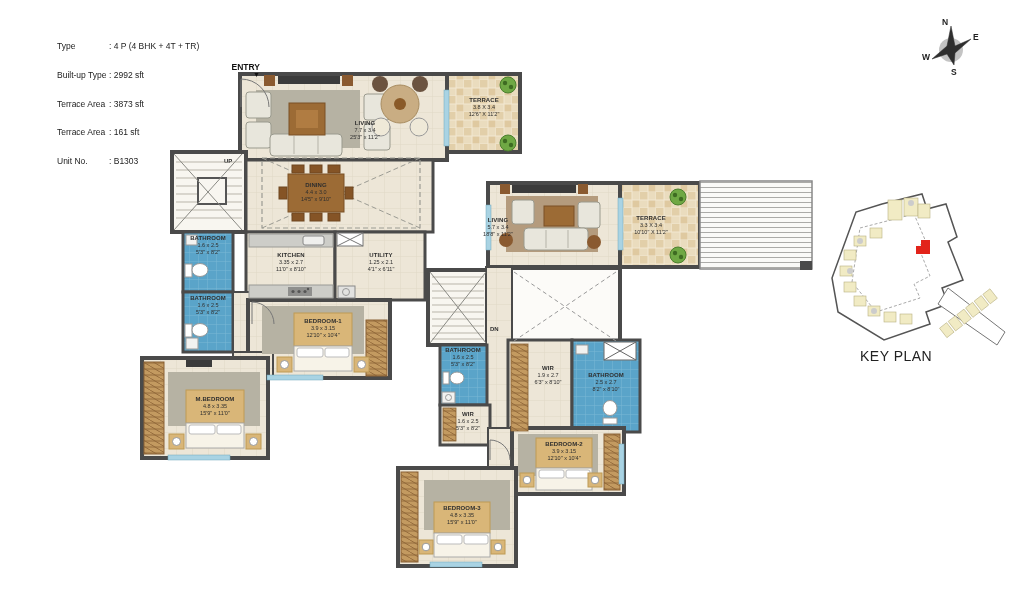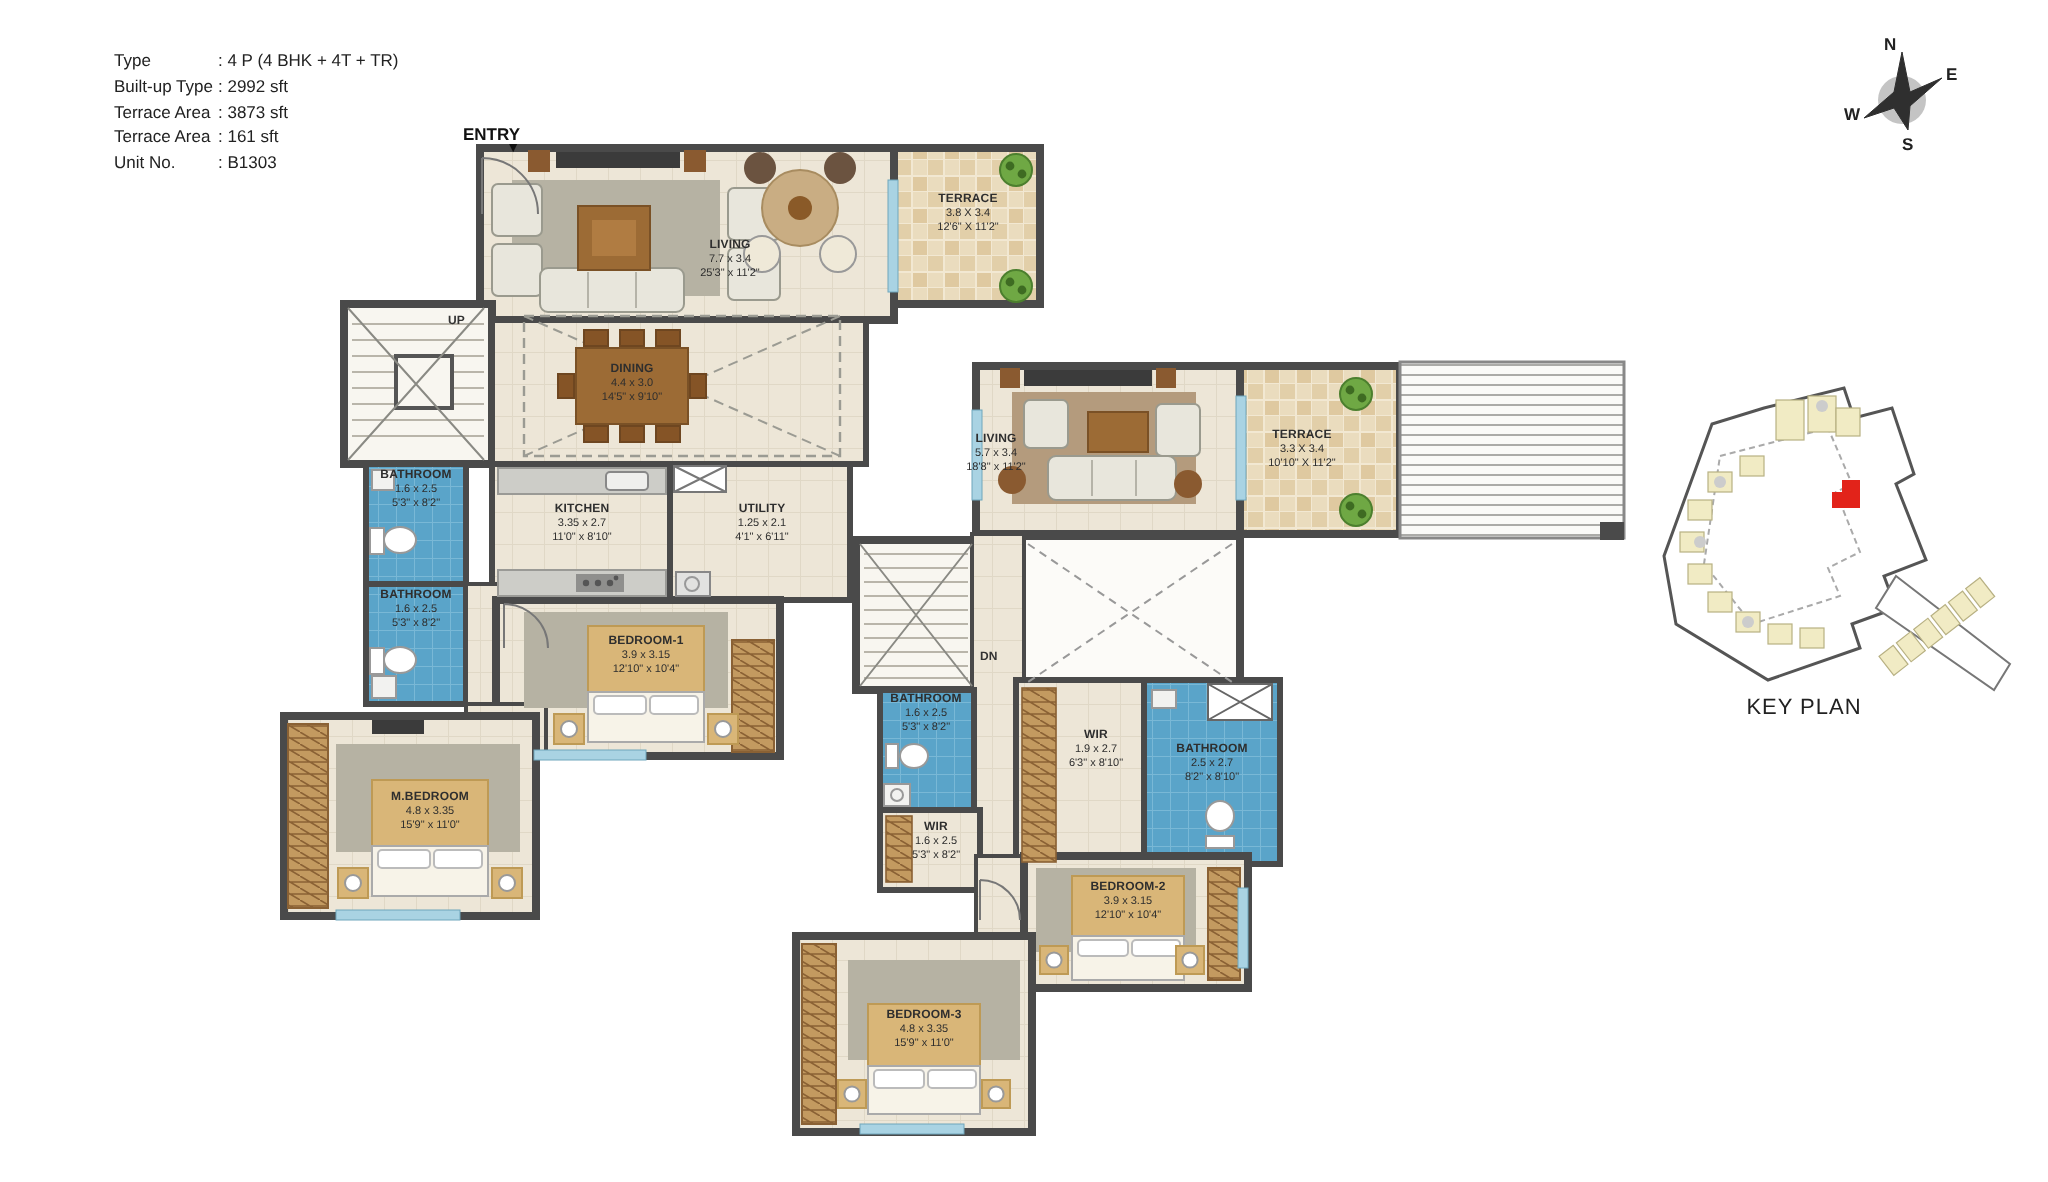--- a/index.html
+++ b/index.html
@@ -1,29 +1,29 @@
 <!DOCTYPE html>
 <html><head>
 <meta charset="utf-8">
 <title>Floor Plan</title>
 <style>
   html,body{margin:0;padding:0;background:#ffffff;}
   .sheet{position:relative;width:1024px;height:591px;background:#fff;
          font-family:"Liberation Sans",sans-serif;overflow:hidden;}
   .sheet svg{position:absolute;left:0;top:0;}
   .info{position:absolute;left:57px;top:24px;font-size:8.5px;color:#222;line-height:12.8px;}
-  .irow{display:flex;white-space:nowrap;}
+  .irow{display:flex;white-space:nowrap;margin-top:16px;}
   .ilab{width:52px;}
   .entry{position:absolute;left:216px;top:62px;width:44px;text-align:right;font-weight:bold;font-size:8.5px;color:#111;}
   .entry .arr{font-size:7px;line-height:6px;}
   .rl{position:absolute;text-align:center;color:#2e2e2e;width:70px;line-height:1.22;}
   .rn{font-size:6px;font-weight:bold;letter-spacing:.1px;}
   .rd{font-size:5.5px;}
   .tiny{position:absolute;font-size:6px;font-weight:bold;color:#333;}
-  .kp{position:absolute;left:860px;top:348px;width:84px;text-align:center;font-size:11px;color:#222;letter-spacing:.5px;}
+  .kp{position:absolute;left:860px;top:348px;width:84px;text-align:left;font-size:14px;color:#222;letter-spacing:.5px;}
   .cletter{position:absolute;font-size:8.5px;font-weight:bold;color:#222;}
 </style>
 </head>
 <body>
 
 <div class="sheet">
 
 <svg width="1024" height="591" viewBox="0 0 1024 591">
   <defs>
     <pattern id="pFloor" width="16" height="16" patternUnits="userSpaceOnUse">

